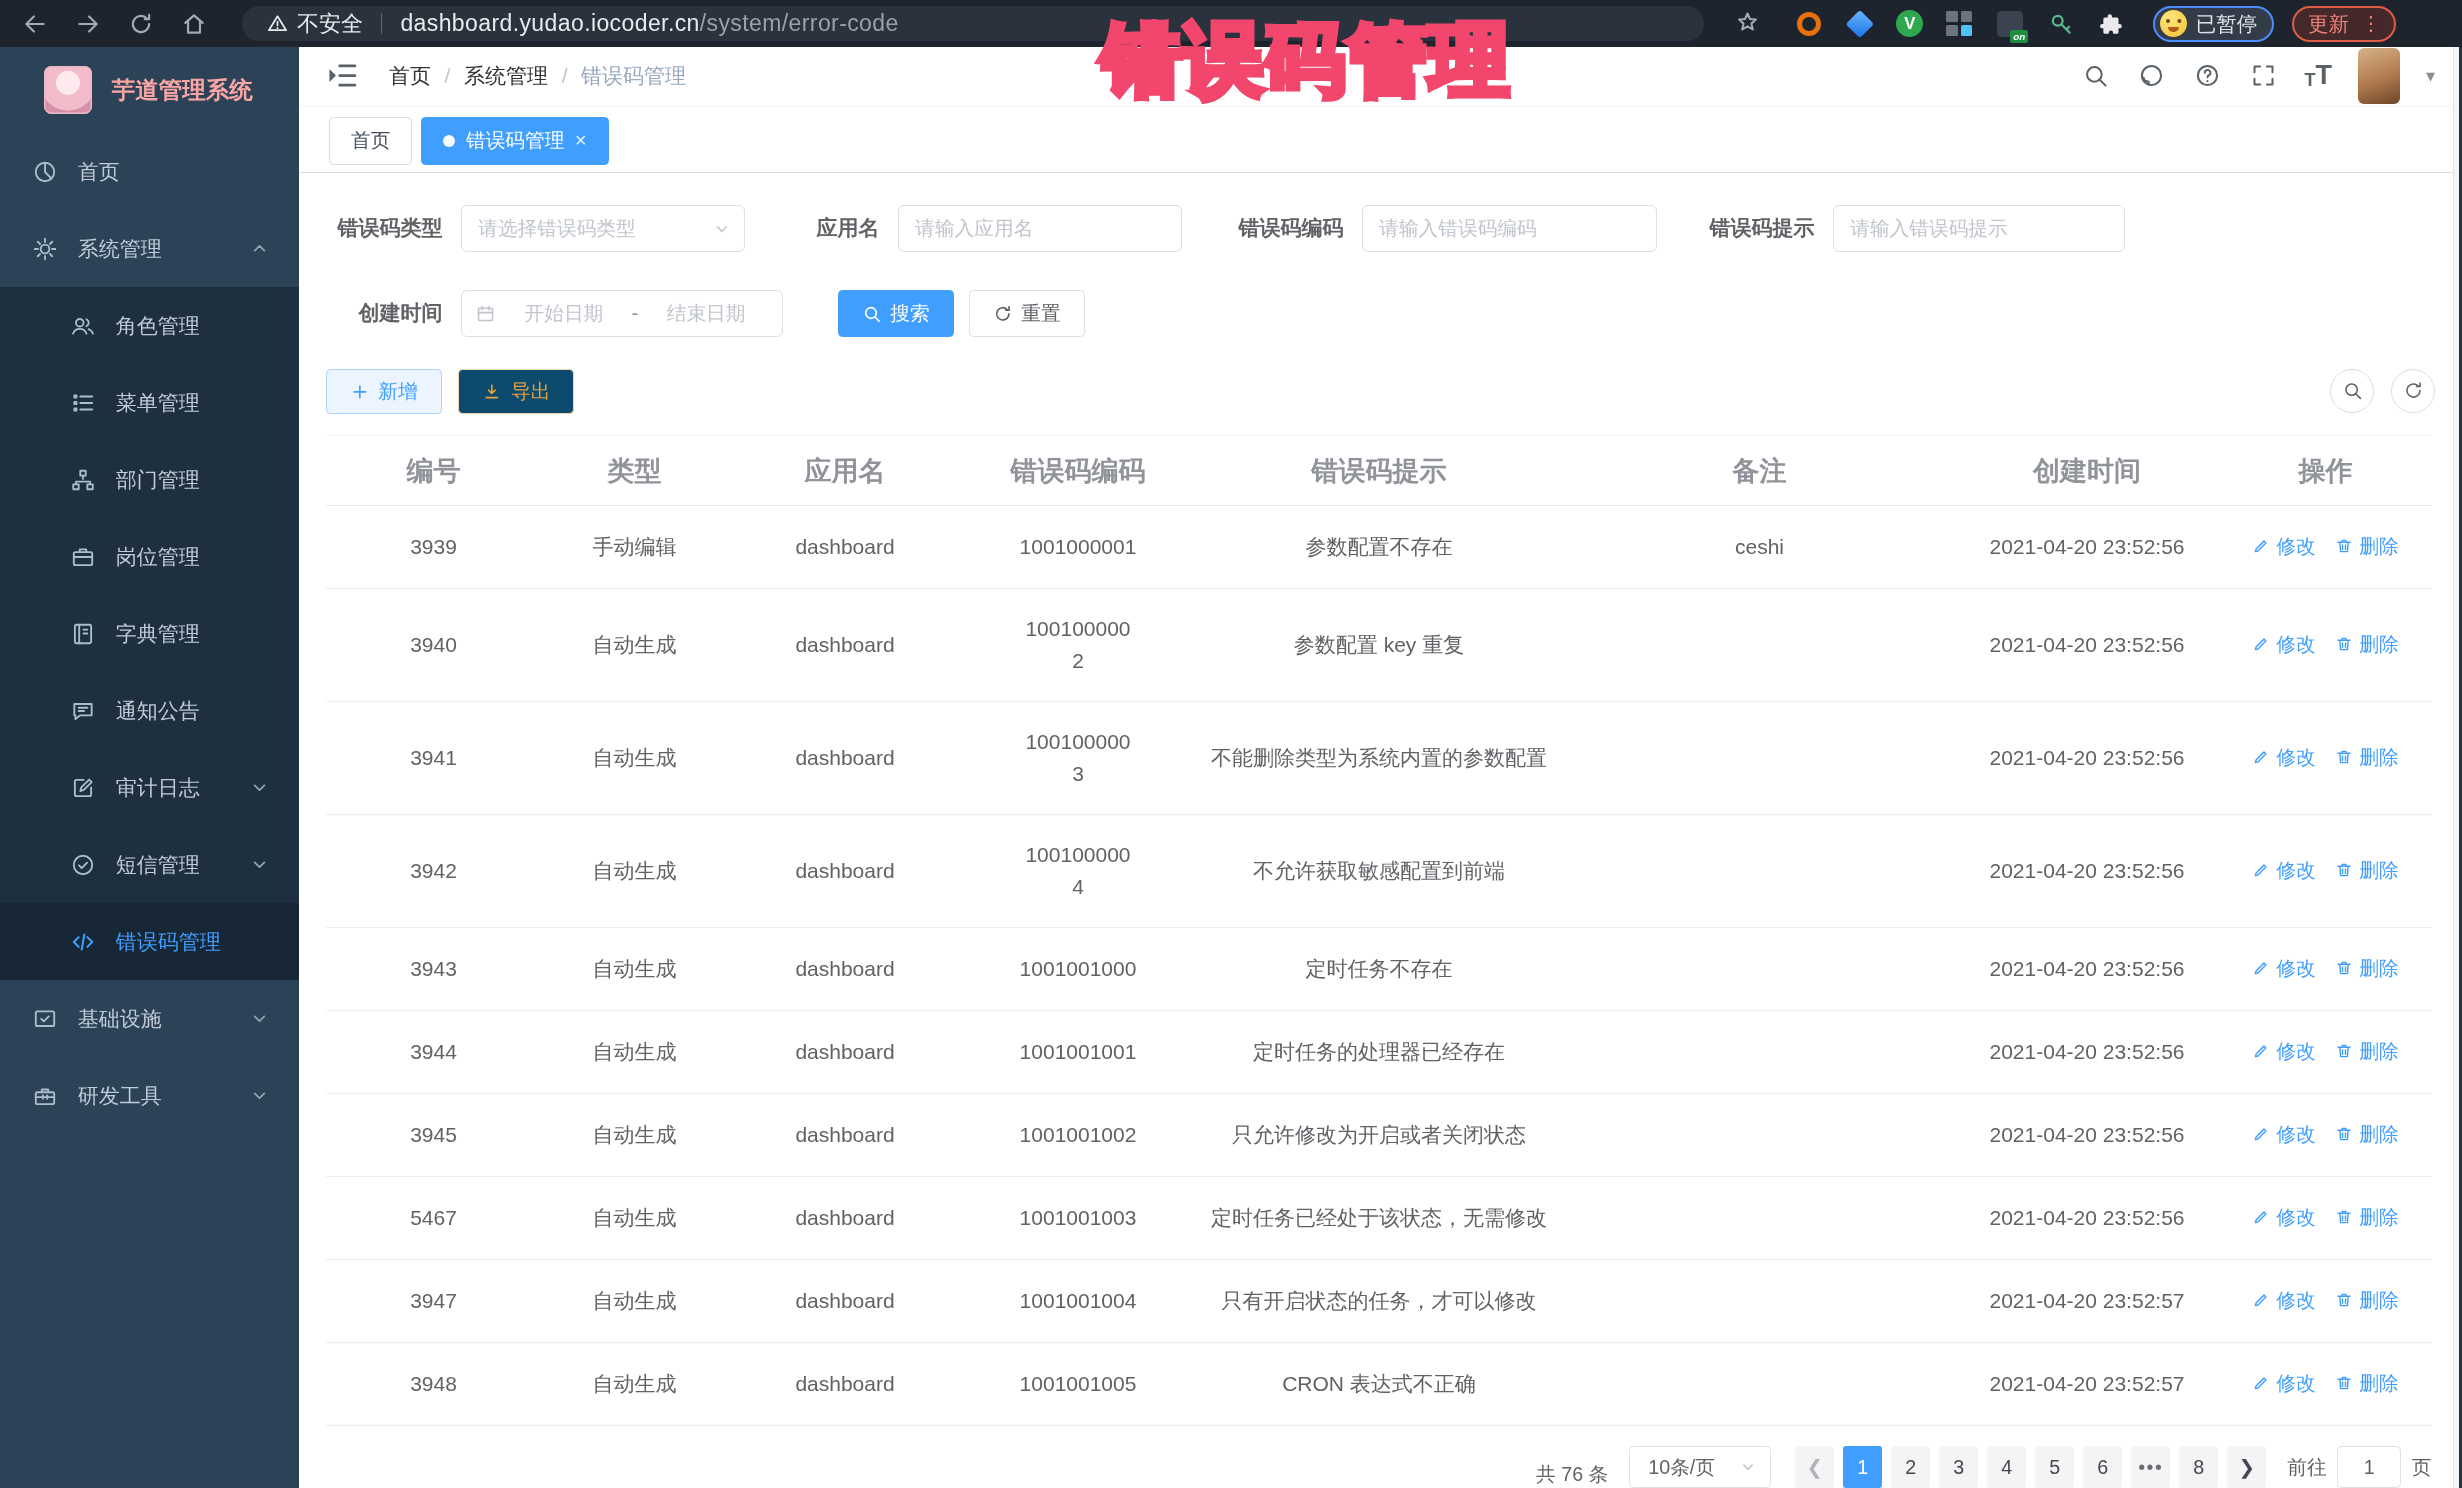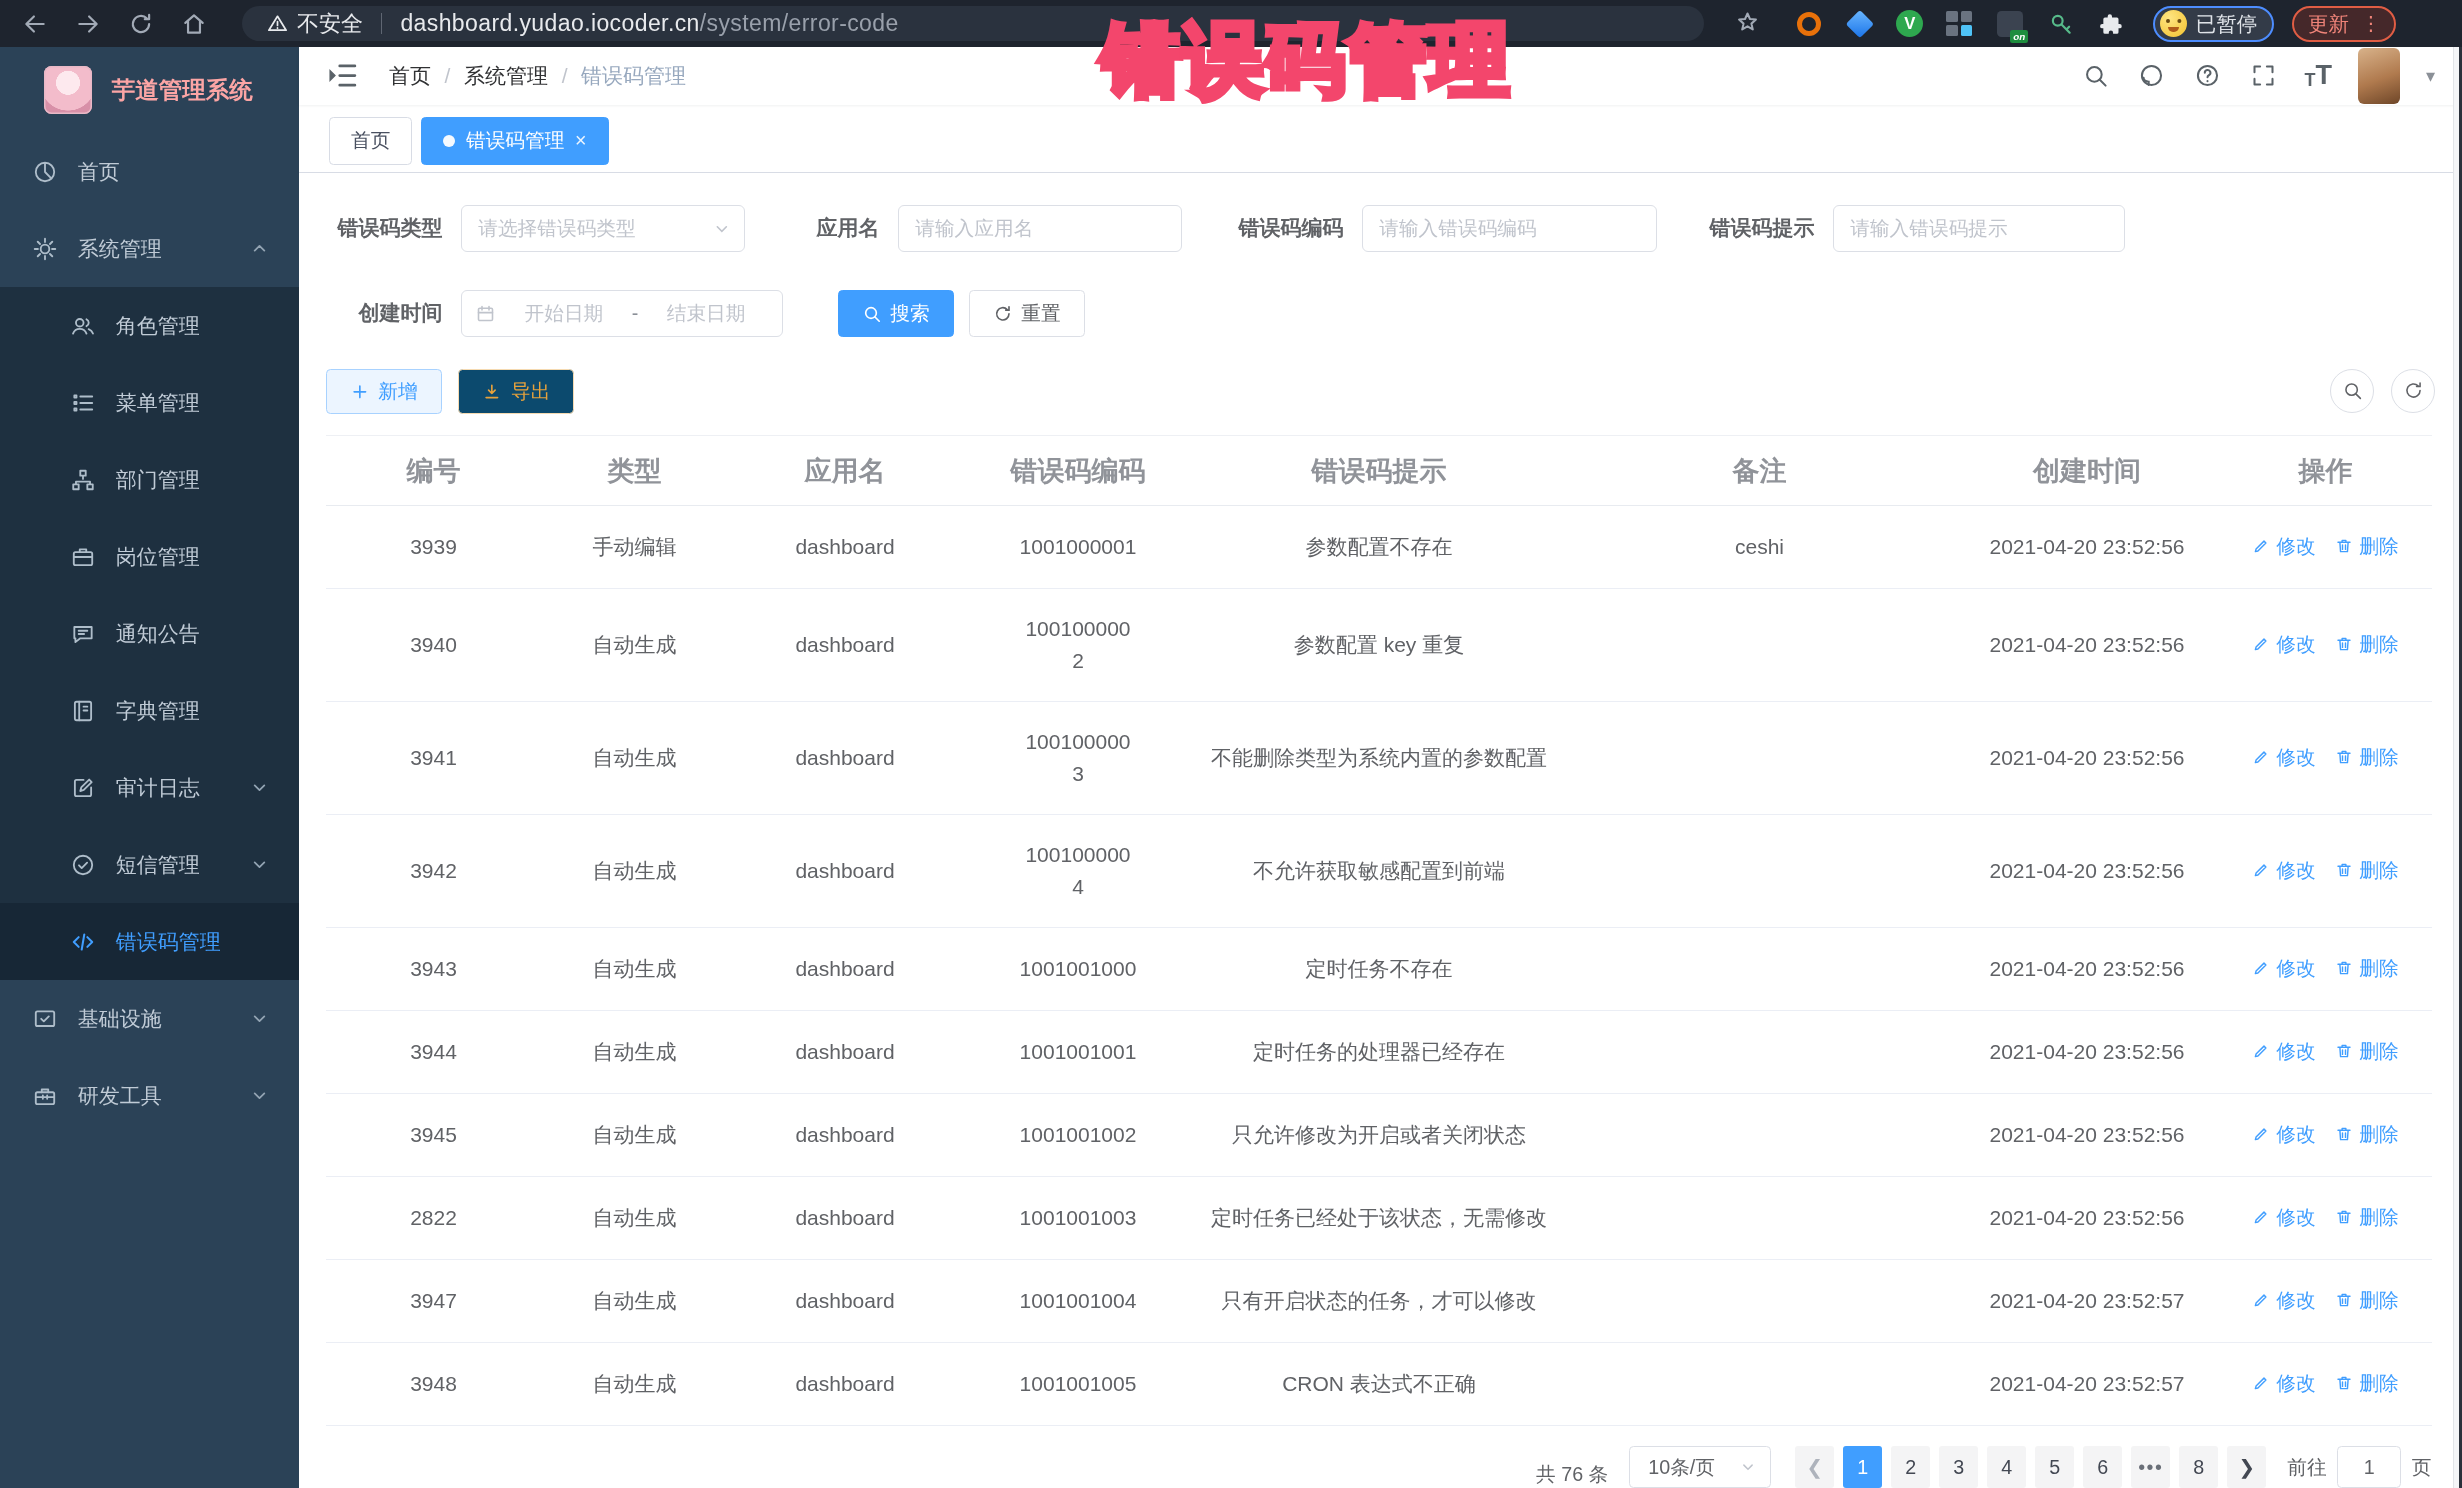--- a/index.html
+++ b/index.html
@@ -283,31 +283,31 @@
         </div>
         <div class="menu-item sub">
           <span class="icn "><svg viewBox="0 0 24 24" fill="none" stroke="currentColor" stroke-width="1.7" stroke-linecap="round" stroke-linejoin="round">
               <rect x="3.5" y="7.5" width="17" height="12" rx="1.5"></rect>
               <path d="M9 7.5V5h6v2.5M3.5 12h17"></path>
             </svg></span>
           <span>岗位管理</span>
         </div>
         <div class="menu-item sub">
           <span class="icn "><svg viewBox="0 0 24 24" fill="none" stroke="currentColor" stroke-width="1.7" stroke-linecap="round" stroke-linejoin="round">
+              <rect x="4.5" y="3.5" width="15" height="17" rx="1.5"></rect>
+              <path d="M8.5 3.5v17M12.5 8h3.5M12.5 11.5h3.5"></path>
+            </svg></span>
+          <span>字典管理</span>
+        </div>
+        <div class="menu-item sub">
+          <span class="icn "><svg viewBox="0 0 24 24" fill="none" stroke="currentColor" stroke-width="1.7" stroke-linecap="round" stroke-linejoin="round">
               <path d="M4 5.5h16V16H9.5L5 19.5V16H4z"></path>
               <path d="M8 9h8M8 12h5"></path>
             </svg></span>
           <span>通知公告</span>
-        </div>
-        <div class="menu-item sub">
-          <span class="icn "><svg viewBox="0 0 24 24" fill="none" stroke="currentColor" stroke-width="1.7" stroke-linecap="round" stroke-linejoin="round">
-              <rect x="4.5" y="3.5" width="15" height="17" rx="1.5"></rect>
-              <path d="M8.5 3.5v17M12.5 8h3.5M12.5 11.5h3.5"></path>
-            </svg></span>
-          <span>字典管理</span>
         </div>
         <div class="menu-item sub">
           <span class="icn "><svg viewBox="0 0 24 24" fill="none" stroke="currentColor" stroke-width="1.7" stroke-linecap="round" stroke-linejoin="round">
               <path d="M12.5 4.5H6A1.5 1.5 0 0 0 4.5 6v12A1.5 1.5 0 0 0 6 19.5h12a1.5 1.5 0 0 0 1.5-1.5v-6.5"></path>
               <path d="M9.5 14.8l.9-3.3 7.3-7.3 2.3 2.3-7.3 7.3z"></path>
             </svg></span>
           <span>审计日志</span>
           <span class="icn chev"><svg viewBox="0 0 24 24" fill="none" stroke="currentColor" stroke-width="2" stroke-linecap="round" stroke-linejoin="round">
               <path d="M6.5 9.5L12 15l5.5-5.5"></path>
             </svg></span>
@@ -678,21 +678,21 @@
                 </a><a class="op-link">
                   <span class="icn " style="display: inline-flex;">
                     <svg viewBox="0 0 24 24" fill="none" stroke="currentColor" stroke-width="1.9" stroke-linecap="round" stroke-linejoin="round" style="width: 18px; height: 18px;">
                       <path d="M4 7h16M9.5 7V4.5h5V7M6.5 7l.9 12.5h9.2L17.5 7M10 10.5v6M14 10.5v6"></path>
                     </svg>
                   </span>
                   <span>删除</span>
                 </a></td>
             </tr>
             <tr>
-              <td>2822</td>
+              <td>5467</td>
               <td>自动生成</td>
               <td>dashboard</td>
               <td>1001001003</td>
               <td>定时任务已经处于该状态，无需修改</td>
               <td></td>
               <td>2021-04-20 23:52:56</td>
               <td><a class="op-link">
                   <span class="icn " style="display: inline-flex;">
                     <svg viewBox="0 0 24 24" fill="none" stroke="currentColor" stroke-width="1.9" stroke-linecap="round" stroke-linejoin="round" style="width: 18px; height: 18px;">
                       <path d="M4.5 19.5l.9-3.4L16 5.5l2.5 2.5L7.9 18.6l-3.4.9z"></path>

